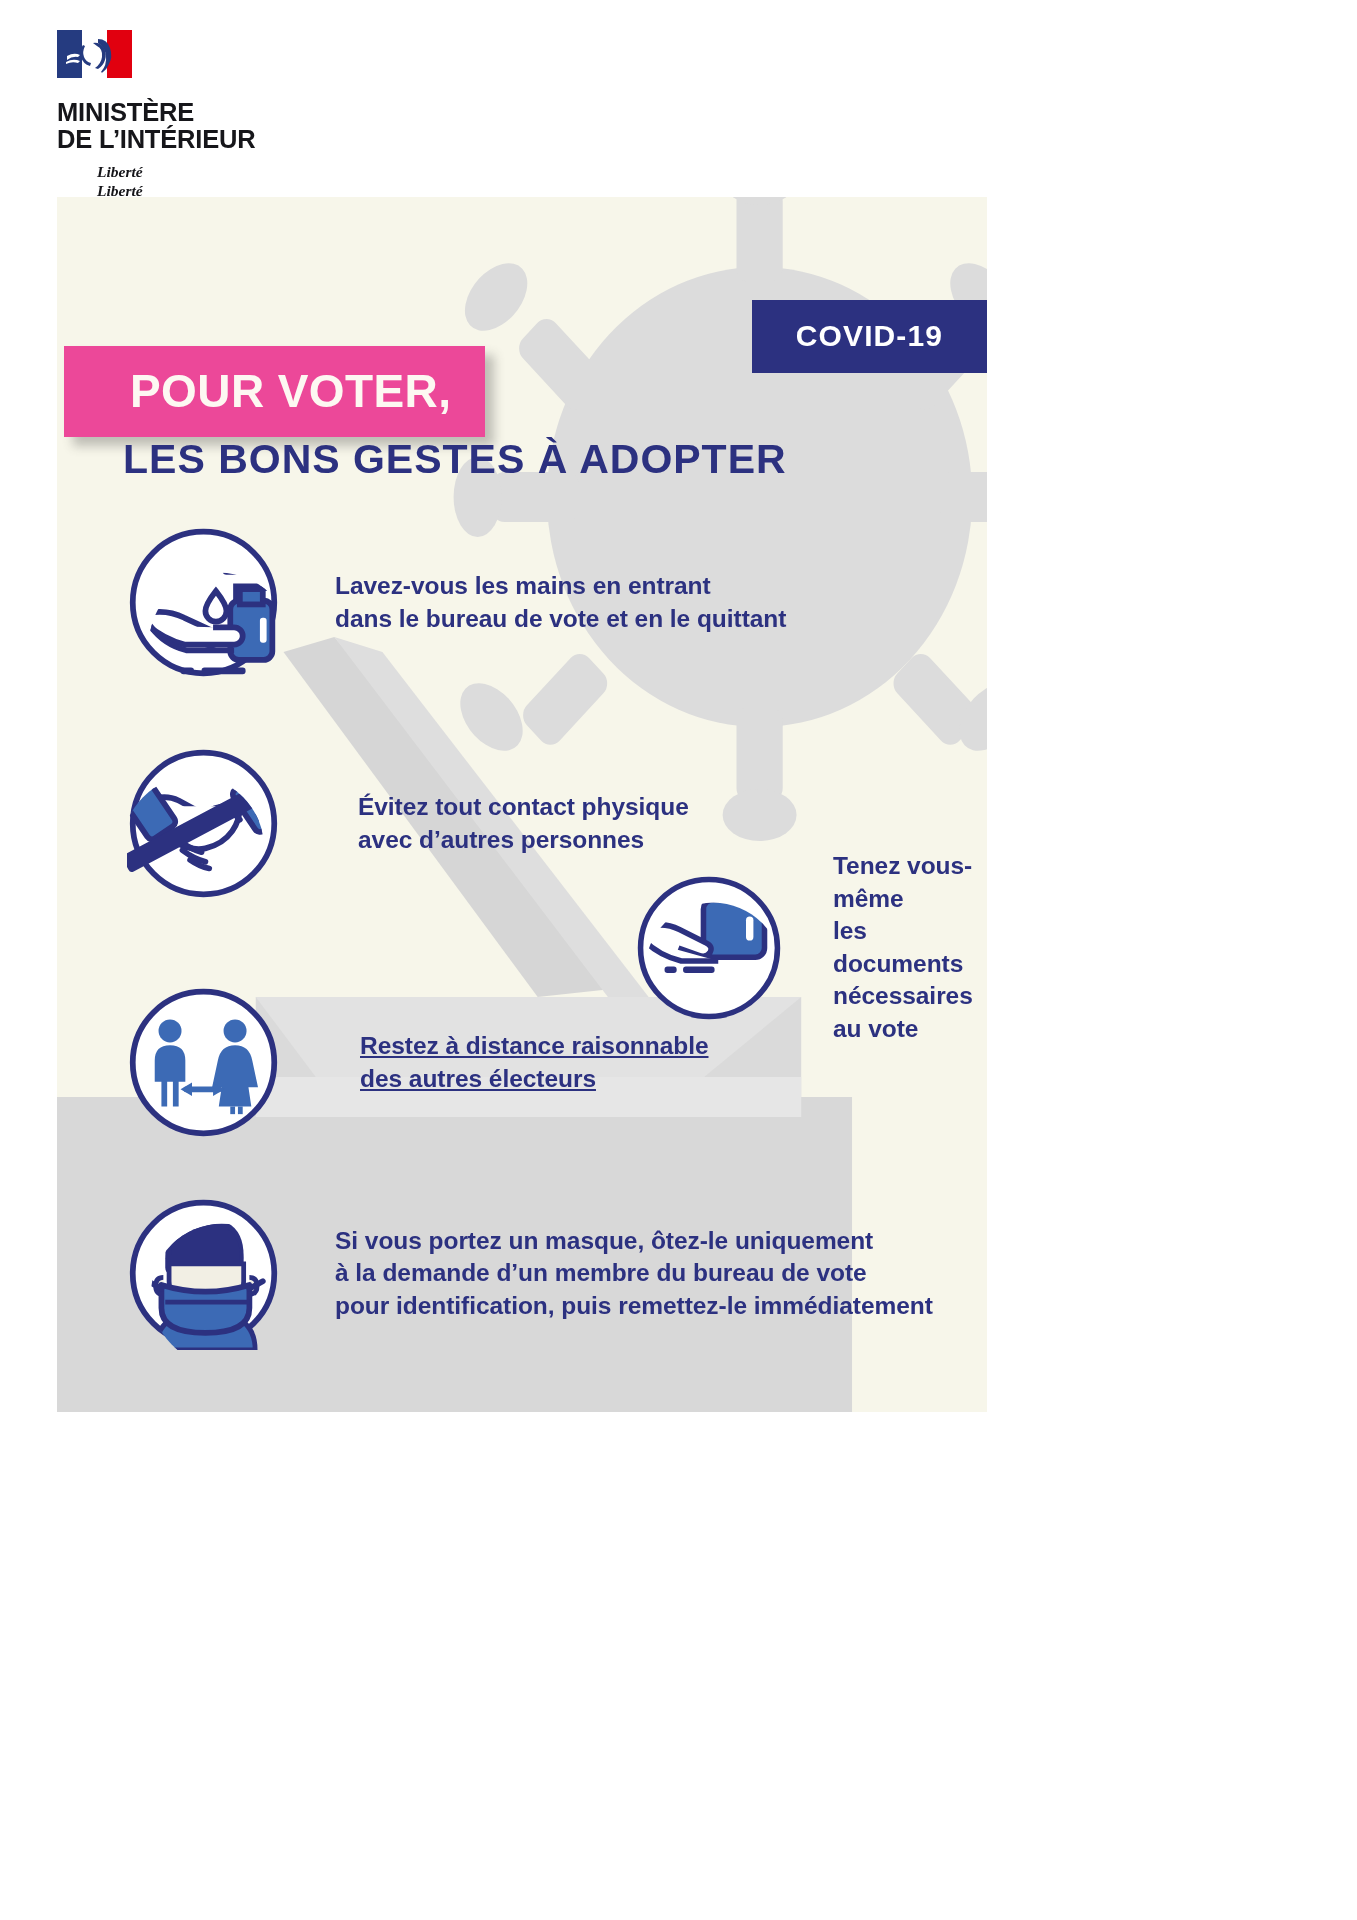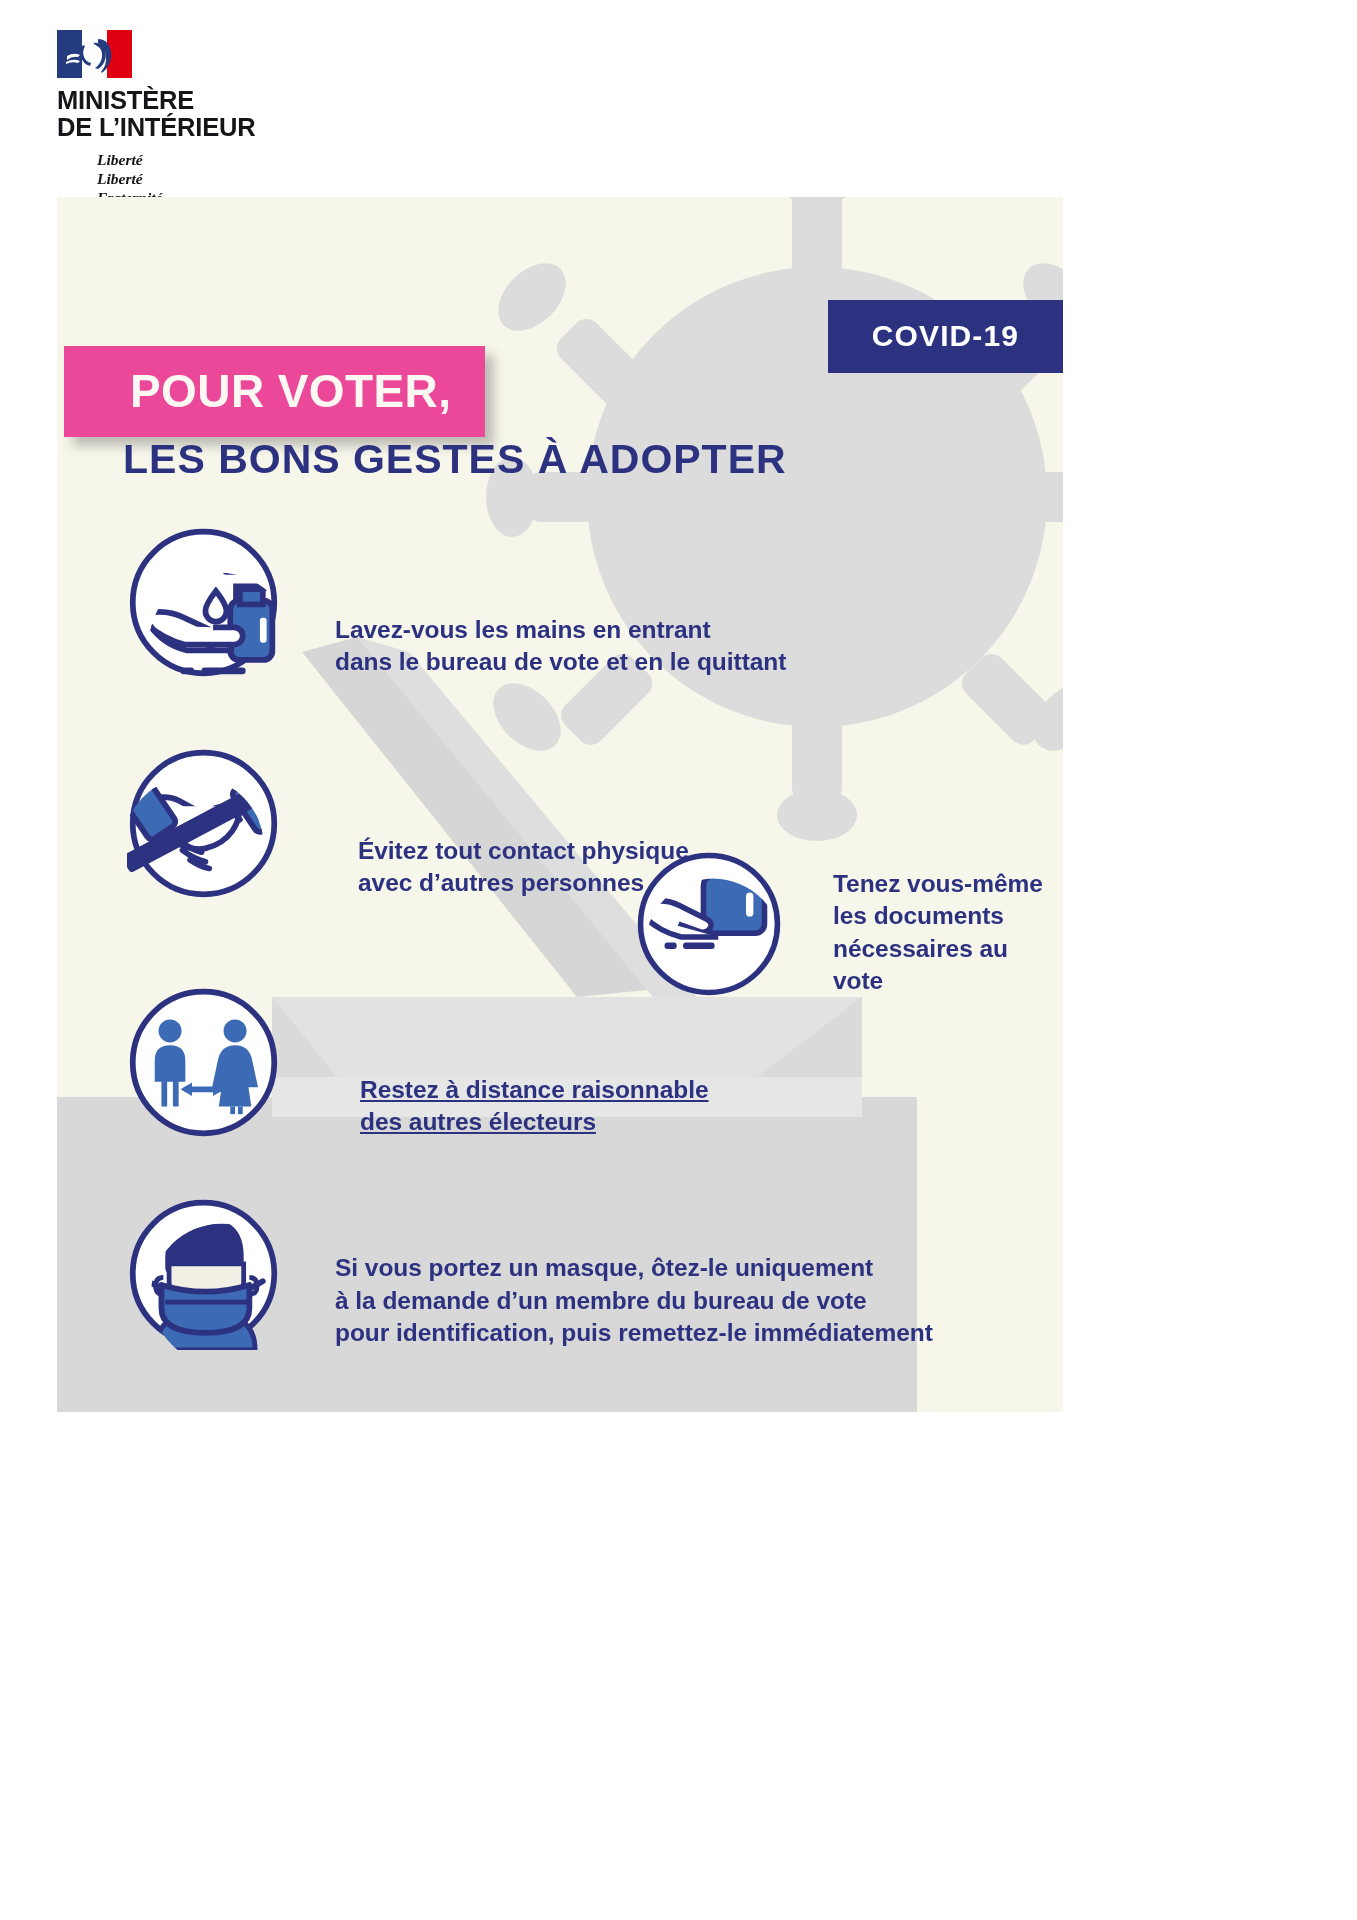--- a/index.html
+++ b/index.html
@@ -7,36 +7,36 @@
   body{
     width:1357px;height:1920px;position:relative;overflow:hidden;
     font-family:"Liberation Sans","DejaVu Sans",sans-serif;
     -webkit-font-smoothing:antialiased;
   }
 
   
   #masthead{position:absolute;left:57px;top:30px;width:300px;}
   .flag{width:75px;height:48px;display:block;}
   .ministry{
-    margin-top:9px;
+    margin-top:21px;
     font-family:"Liberation Sans","DejaVu Sans",sans-serif;
     font-weight:700;font-size:25.5px;line-height:1.07;
     letter-spacing:-0.2px;color:#16161a;white-space:nowrap;
   }
   .devise{
     margin-top:8px;
     font-family:"Liberation Serif","DejaVu Serif",serif;
     font-style:italic;font-weight:700;font-size:15.5px;line-height:1.25;
     color:#16161a;
     margin-left:40px;
   }
 
   
   #poster{
-    position:absolute;left:57px;top:197px;width:1006px;height:1215px;
+    position:absolute;left:57px;top:197px;width:930px;height:1215px;
     background:#f7f6ea;overflow:hidden;
   }
   #poster .bgart{position:absolute;inset:0;width:100%;height:100%;}
 
   
   #covid-badge{
     position:absolute;right:0px;top:103px;
     background:#2c3180;color:#ffffff;
     font-size:30px;font-weight:700;letter-spacing:1.1px;
     padding:19px 44px 20px 44px;
@@ -51,21 +51,21 @@
     padding:18px 34px 19px 66px;
     box-shadow:9px 9px 10px rgba(60,60,60,0.30);
   }
   #subtitle{
     position:absolute;left:66px;top:239px;z-index:6;
     color:#2c3180;font-size:41px;font-weight:700;
     letter-spacing:1.0px;
   }
 
   
-  .row{position:absolute;z-index:5;display:flex;align-items:flex-end;}
+  .row{position:absolute;z-index:5;display:flex;align-items:center;}
   .icon{flex:0 0 auto;}
   .txt{
     color:#2c3180;font-weight:700;font-size:24.5px;line-height:1.33;
     letter-spacing:-0.05px;white-space:pre-line;
   }
 
   #row-wash   {left:70px;  top:329px;}
   #row-wash   .txt{margin-left:55px;}
   #row-contact{left:70px;  top:550px;}
   #row-contact .txt{margin-left:78px;}

